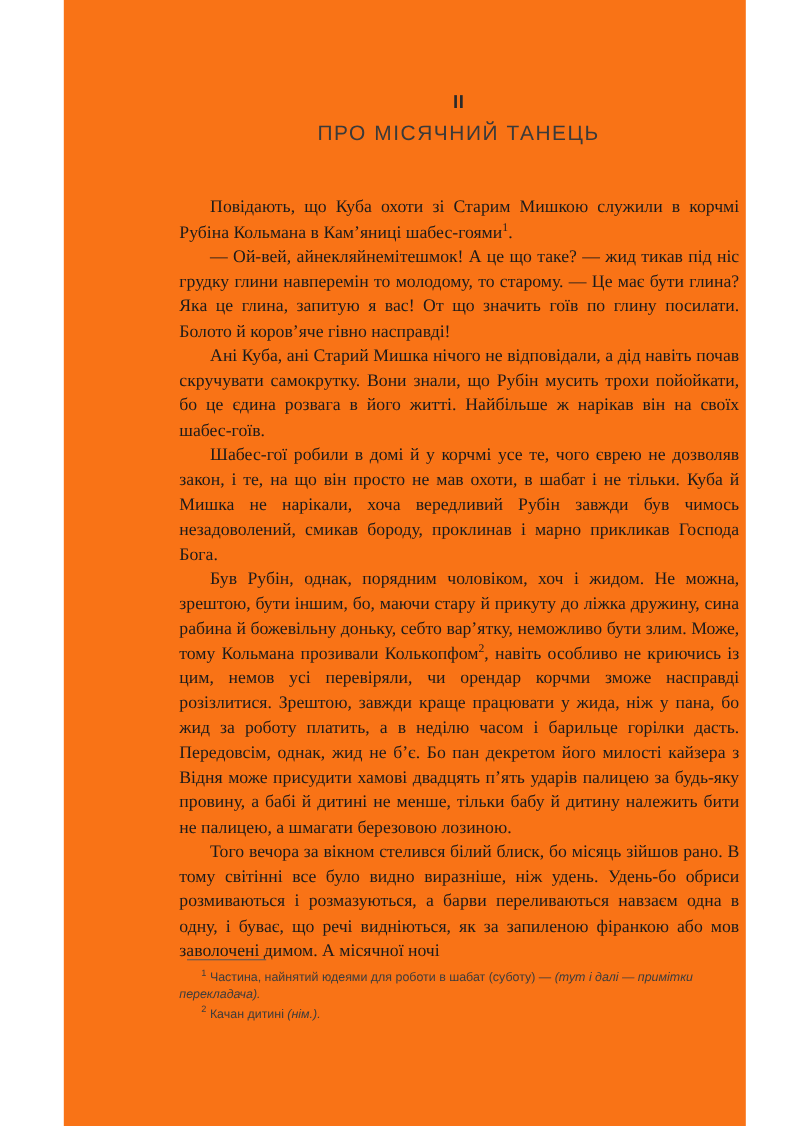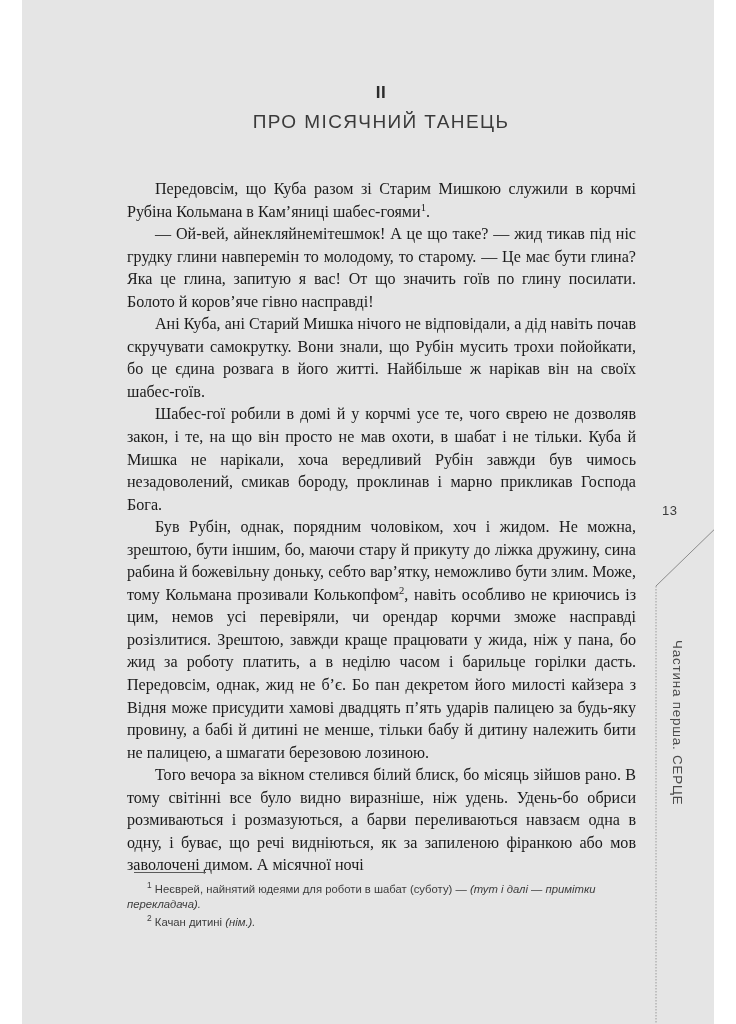--- a/index.html
+++ b/index.html
@@ -7,23 +7,23 @@
     margin: 0;
     padding: 0;
     background: #ffffff;
   }
   body {
     font-family: "Liberation Serif", "DejaVu Serif", serif;
     color: #1b1b1b;
   }
   .page {
     position: relative;
-    width: 692px;
+    width: 620px;
     height: 1024px;
-    background: #e5e5e5;
+    background: #f97316;
     overflow: hidden;
     margin: 0 auto;
   }
 
   
   .chapter-head {
     position: absolute;
     left: 105px;
     top: 84px;
     width: 508px;
@@ -143,38 +143,38 @@
 
 <div class="page">
 
   <div class="chapter-head">
     <div class="chapter-number">II</div>
     <div class="chapter-title">ПРО МІСЯЧНИЙ ТАНЕЦЬ</div>
   </div>
 
   <div class="body-text">
 
-    <p><span>Передовсім, що Куба разом зі Старим Мишкою служили в корчмі Рубіна Кольмана в Кам’яниці шабес-гоями</span><sup>1</sup><span>.</span></p>
+    <p><span>Повідають, що Куба охоти зі Старим Мишкою служили в корчмі Рубіна Кольмана в Кам’яниці шабес-гоями</span><sup>1</sup><span>.</span></p>
 
     <p><span>— Ой-вей, айнекляйнемітешмок! А це що таке? — жид тикав під ніс грудку глини навперемін то молодому, то старому. — Це має бути глина? Яка це глина, запитую я вас! От що значить гоїв по глину посилати. Болото й коров’яче гівно насправді!</span></p>
 
     <p><span>Ані Куба, ані Старий Мишка нічого не відповідали, а дід навіть почав скручувати самокрутку. Вони знали, що Рубін мусить трохи пойойкати, бо це єдина розвага в його житті. Найбільше ж нарікав він на своїх шабес-гоїв.</span></p>
 
     <p><span>Шабес-гої робили в домі й у корчмі усе те, чого єврею не дозволяв закон, і те, на що він просто не мав охоти, в шабат і не тільки. Куба й Мишка не нарікали, хоча вередливий Рубін завжди був чимось незадоволений, смикав бороду, проклинав і марно прикликав Господа Бога.</span></p>
 
     <p><span>Був Рубін, однак, порядним чоловіком, хоч і жидом. Не можна, зрештою, бути іншим, бо, маючи стару й прикуту до ліжка дружину, сина рабина й божевільну доньку, себто вар’ятку, неможливо бути злим. Може, тому Кольмана прозивали Колькопфом</span><sup>2</sup><span>, навіть особливо не криючись із цим, немов усі перевіряли,</span> <span>чи орендар корчми зможе насправді розізлитися. Зрештою, завжди краще працювати у жида, ніж у пана, бо жид за роботу платить, а в неділю часом і барильце горілки дасть. Передовсім, однак, жид не б’є. Бо пан декретом його милості кайзера з Відня може присудити хамові двадцять п’ять ударів палицею за будь-яку провину, а бабі й дитині не менше, тільки бабу й дитину належить бити не палицею, а шмагати березовою лозиною.</span></p>
 
     <p><span>Того вечора за вікном стелився білий блиск, бо місяць зійшов рано. В тому світінні все було видно виразніше, ніж удень. Удень-бо обриси розмиваються і розмазуються, а барви переливаються навзаєм одна в одну, і буває, що речі видніються, як за запиленою фіранкою або мов заволочені димом. А місячної ночі</span></p>
 
   </div>
 
   <div class="footnotes">
     <div class="footnote-rule"></div>
 
-    <p><sup>1</sup> <span>Неєврей, найнятий юдеями для роботи в шабат (суботу) — </span><i>(тут і далі — примітки перекладача).</i></p>
+    <p><sup>1</sup> <span>Частина, найнятий юдеями для роботи в шабат (суботу) — </span><i>(тут і далі — примітки перекладача).</i></p>
 
     <p><sup>2</sup> <span>Качан дитині </span><i>(нім.).</i></p>
   </div>
 
   <div class="folio">13</div>
 
   <svg class="margin-rule" viewBox="0 0 136 524" width="136" height="524">
     <line x1="100" y1="22" x2="34" y2="86" stroke="#8a8a8a" stroke-width="1"></line>
     <line x1="34" y1="86" x2="34" y2="524" stroke="#9a9a9a" stroke-width="1" stroke-dasharray="1.5 1.5"></line>
   </svg>

